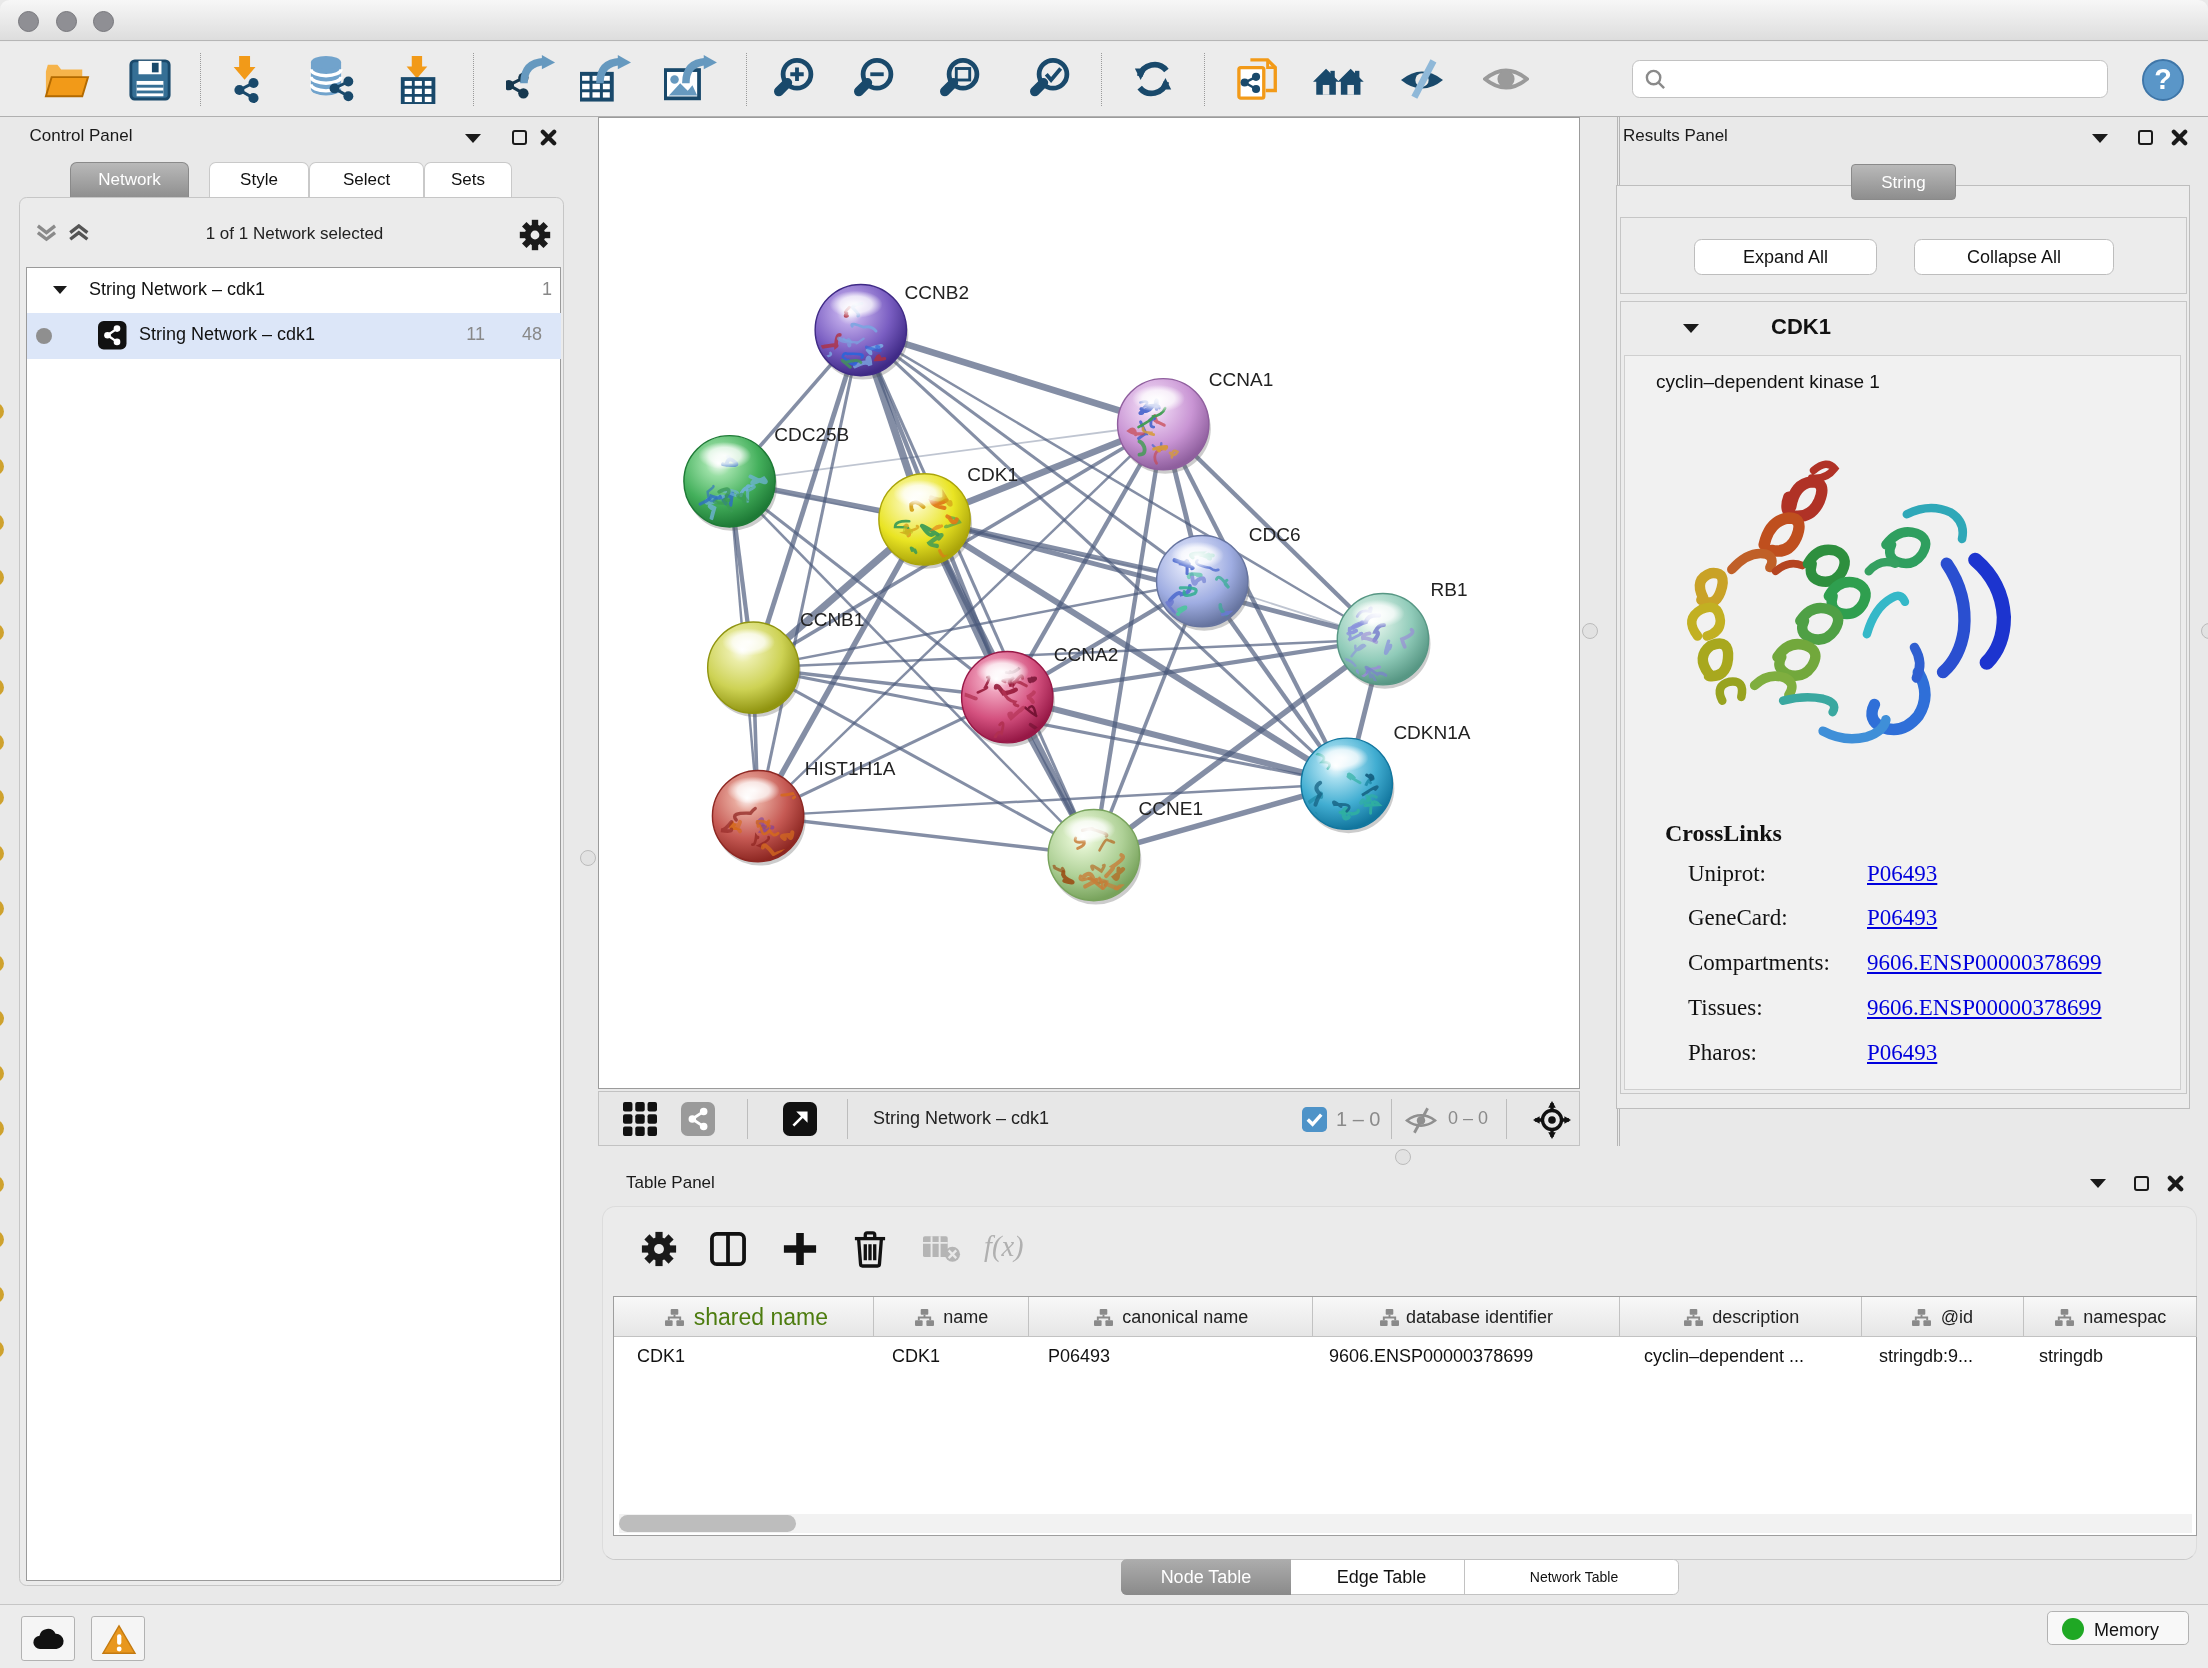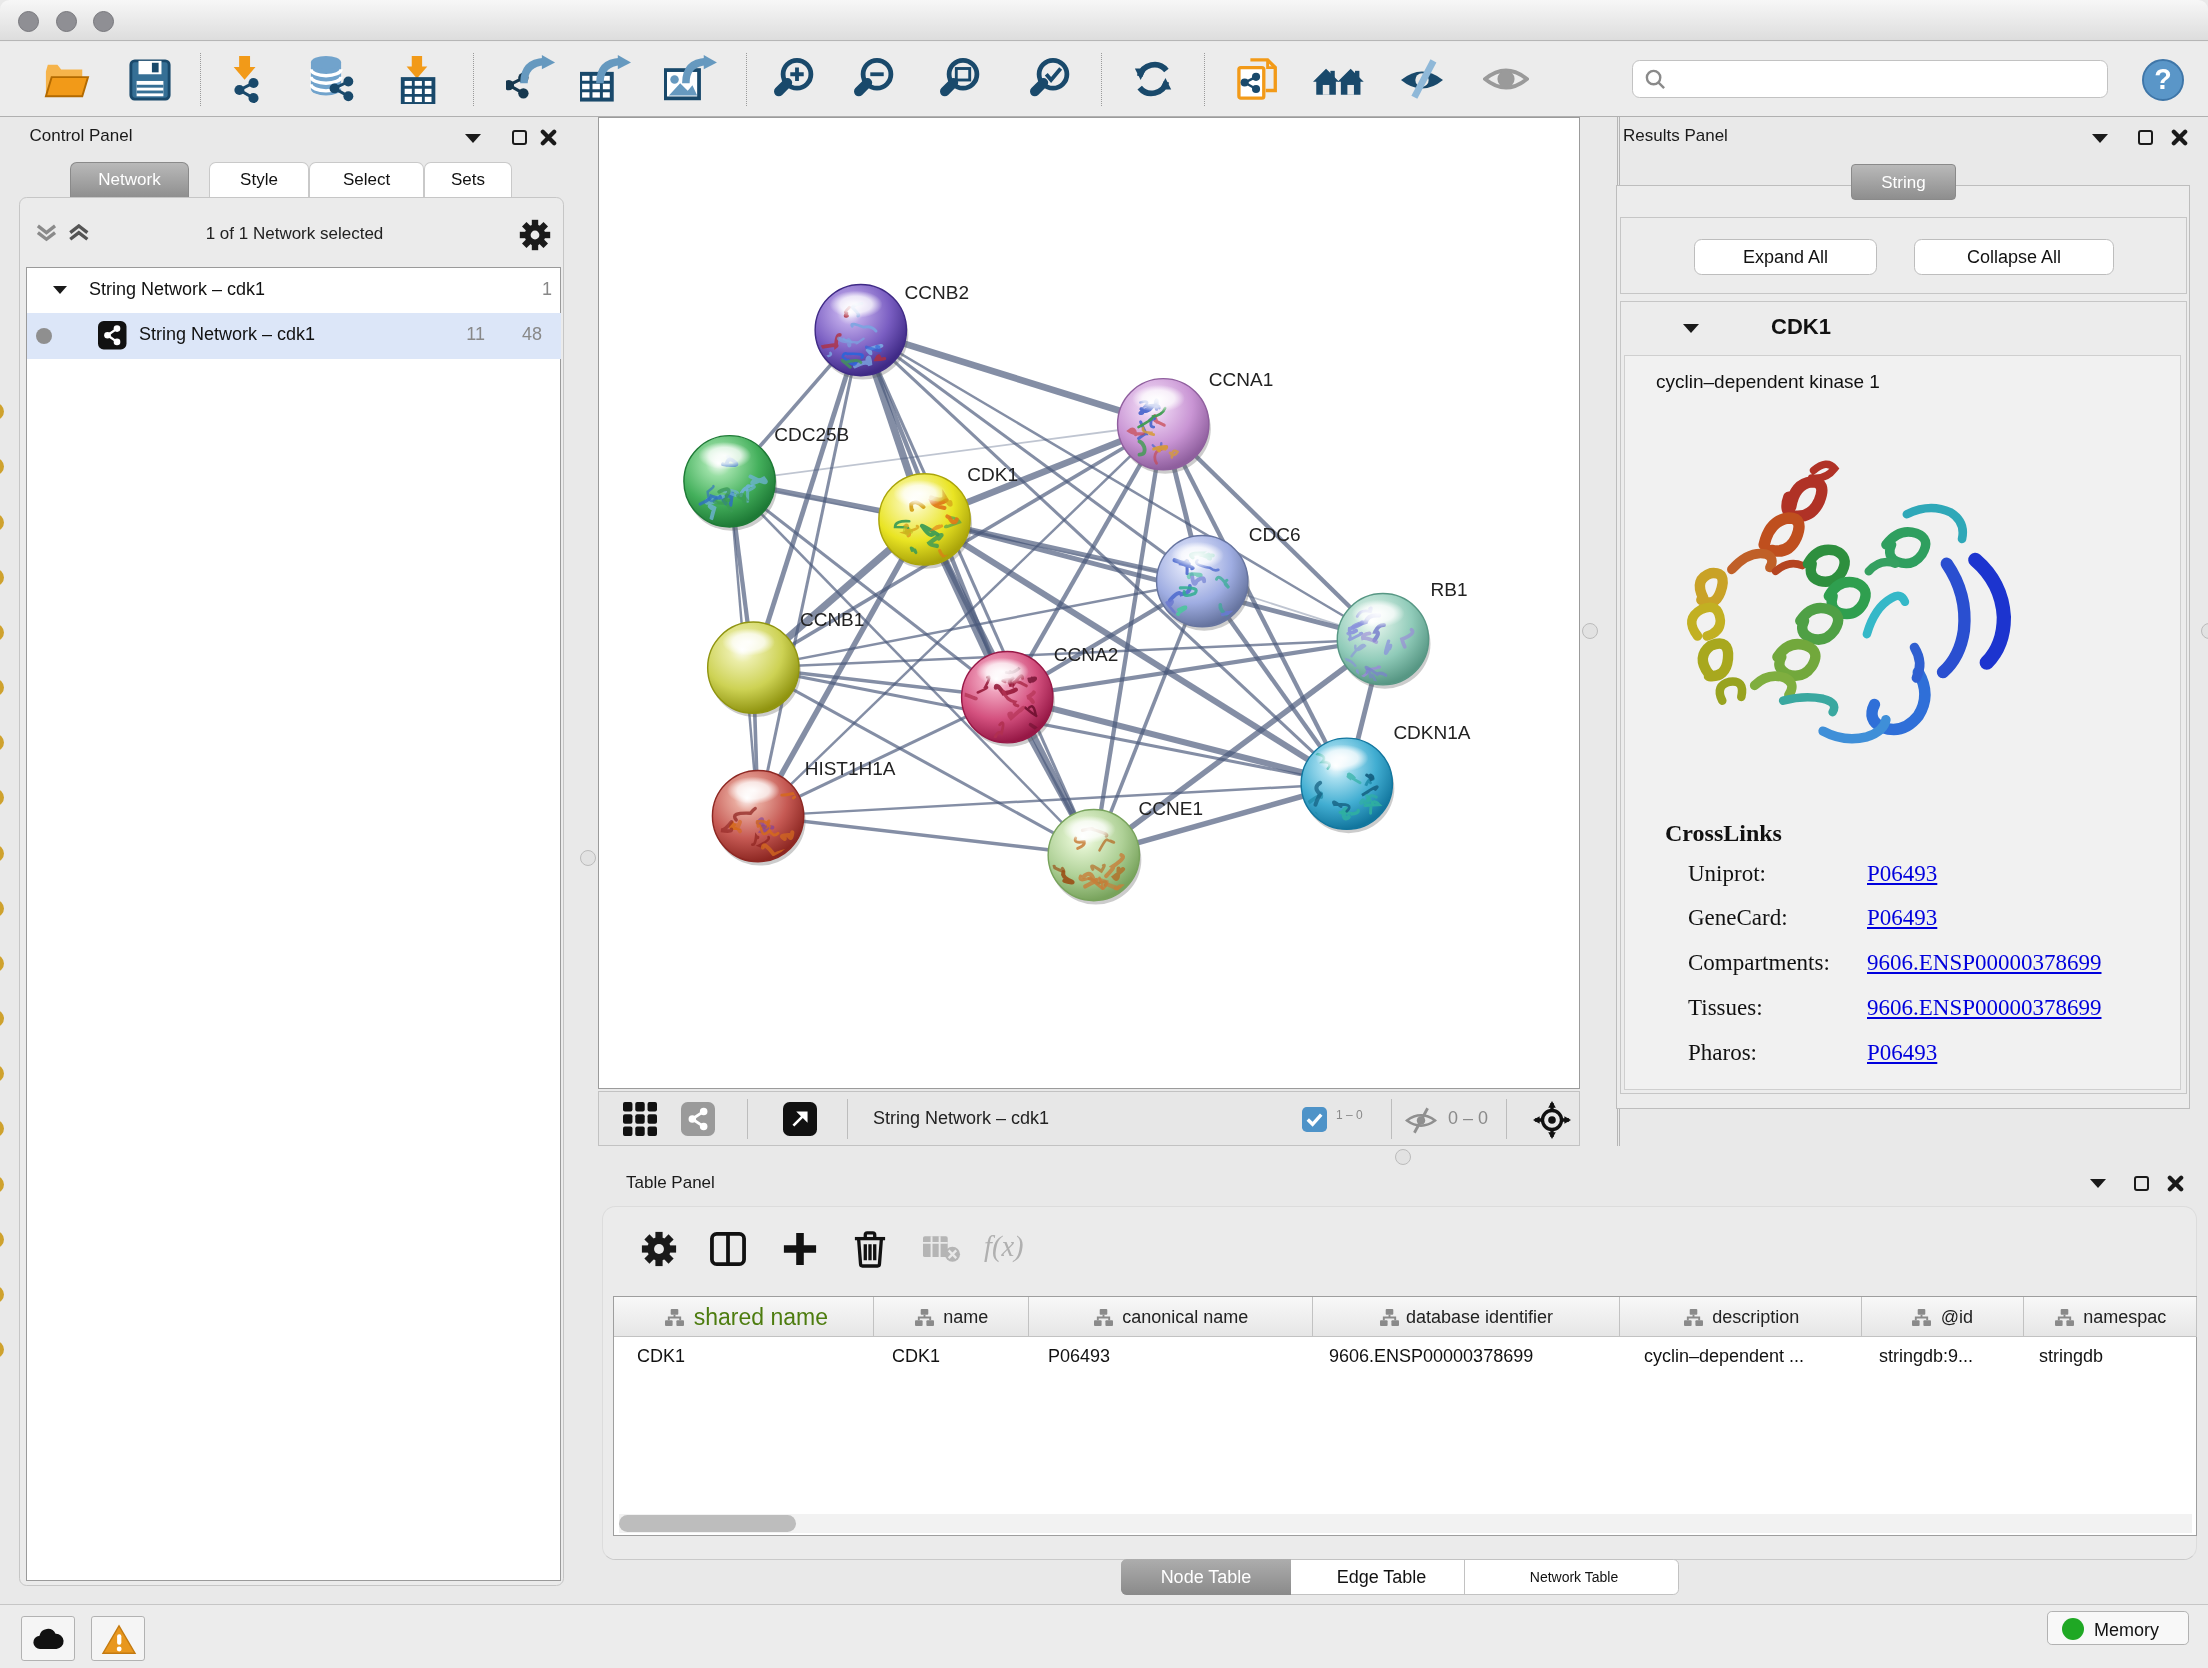--- a/index.html
+++ b/index.html
@@ -645,21 +645,21 @@
     <svg class="abs" style="left:783px;top:1102px" width="34" height="34" viewBox="0 0 36 36">
       <rect width="36" height="36" rx="7" fill="#111"></rect>
       <path d="M14 10 L26 10 L26 22 L21 17 L12 26 L10 24 L19 15 Z" fill="#fff"></path>
     </svg>
     <div class="abs" style="left:847px;top:1099px;width:1px;height:40px;background:#bdbdbd"></div>
     <div class="abs" style="left:873px;top:1108px;font-size:18px;color:#222">String Network – cdk1</div>
     <svg class="abs" style="left:1302px;top:1107px" width="25" height="25" viewBox="0 0 26 26">
       <rect width="26" height="26" rx="5" fill="#4e93c8"></rect>
       <path d="M6 13 L11 18 L20 8" fill="none" stroke="#fff" stroke-width="3.5"></path>
     </svg>
-    <div class="abs" style="left:1336px;top:1108px;font-size:12px;color:#8a8a8a">1 – 0</div>
+    <div class="abs" style="left:1336px;top:1108px;font-size:20px;color:#8a8a8a">1 – 0</div>
     <div class="abs" style="left:1391px;top:1099px;width:1px;height:40px;background:#bdbdbd"></div>
     <svg class="abs" style="left:1405px;top:1107px" width="32" height="27" viewBox="0 0 34 28">
       <path d="M2 14 Q17 3 32 14 Q17 25 2 14 Z" fill="none" stroke="#8f8f8f" stroke-width="2.5"></path>
       <circle cx="17" cy="14" r="4.5" fill="#8f8f8f"></circle>
       <path d="M24 1 L10 27" stroke="#8f8f8f" stroke-width="3"></path>
     </svg>
     <div class="abs" style="left:1448px;top:1108px;font-size:18px;color:#8a8a8a">0 – 0</div>
     <div class="abs" style="left:1506px;top:1099px;width:1px;height:40px;background:#bdbdbd"></div>
     <svg class="abs" style="left:1533px;top:1101px" width="38" height="38" viewBox="0 0 40 40">
       <g stroke="#111" fill="none" stroke-width="3.5">

